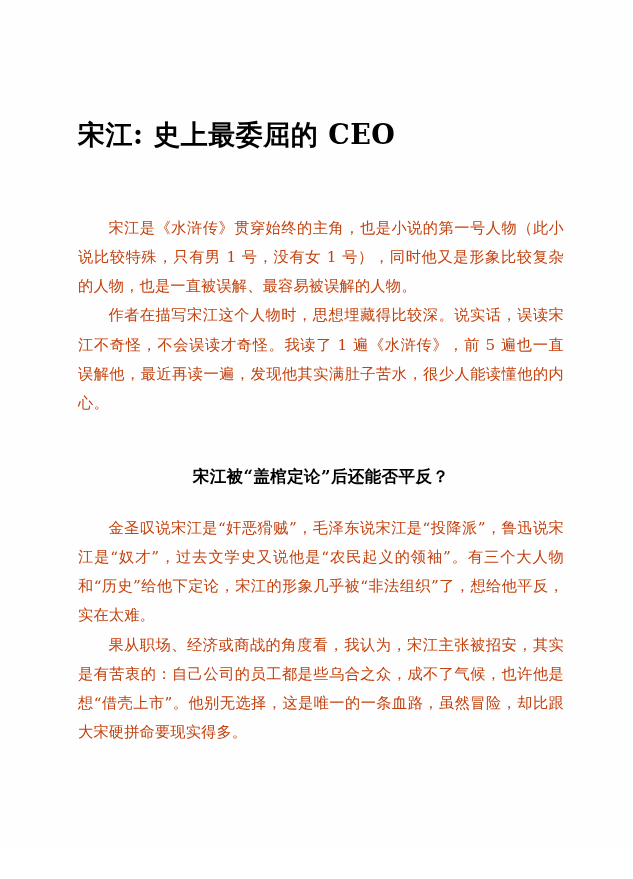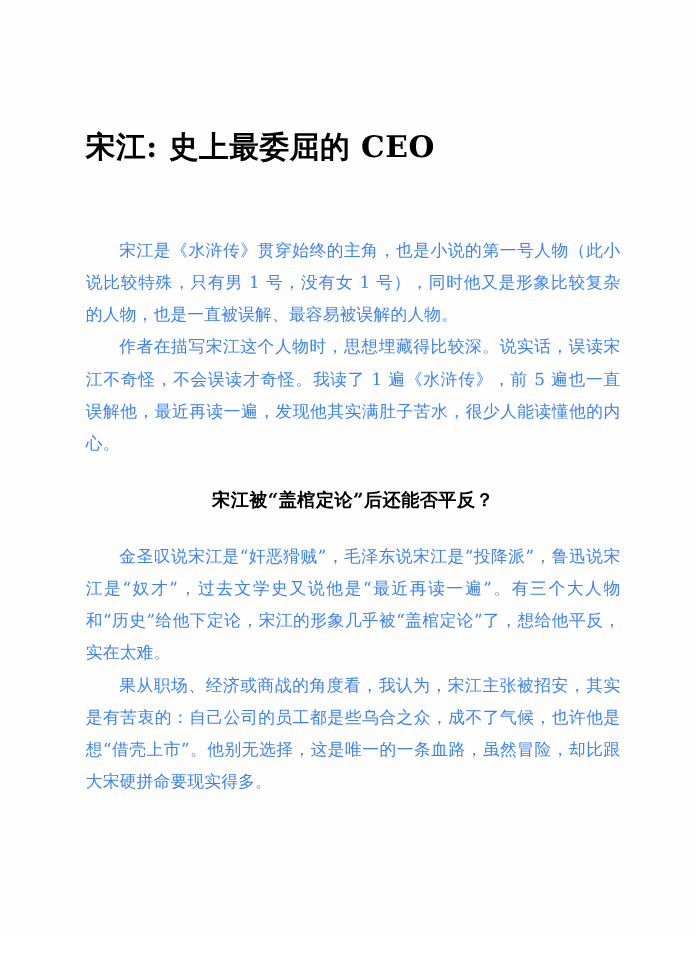--- a/index.html
+++ b/index.html
@@ -38,46 +38,46 @@
     line-height: 1.25;
     white-space: nowrap;
   }
   p.para {
     font-size: 15.2px;
     line-height: 1.92;
     margin: 0 0 0 0;
     text-align: justify;
     text-justify: inter-ideograph;
     text-indent: 2em;
-    color: #3b82f6;
+    color: #c2410c;
     letter-spacing: 0.2px;
   }
   .section-heading {
     font-size: 16.5px;
     font-weight: bold;
     text-align: center;
-    margin: 22px 0 22px 0;
+    margin: 44px 0 22px 0;
     line-height: 1.8;
     color: #000000;
     letter-spacing: 0.4px;
   }
 </style>
 </head>
 <body>
 
 <div class="page">
   <div class="content">
 
     <h1 class="doc-title">宋江: 史上最委屈的 CEO</h1>
 
     <p class="para">宋江是《水浒传》贯穿始终的主角，也是小说的第一号人物（此小说比较特殊，只有男 1 号，没有女 1 号），同时他又是形象比较复杂的人物，也是一直被误解、最容易被误解的人物。</p>
 
     <p class="para">作者在描写宋江这个人物时，思想埋藏得比较深。说实话，误读宋江不奇怪，不会误读才奇怪。我读了 1 遍《水浒传》，前 5 遍也一直误解他，最近再读一遍，发现他其实满肚子苦水，很少人能读懂他的内心。</p>
 
     <h2 class="section-heading">宋江被“盖棺定论”后还能否平反？</h2>
 
-    <p class="para">金圣叹说宋江是“奸恶猾贼”，毛泽东说宋江是“投降派”，鲁迅说宋江是“奴才”，过去文学史又说他是“最近再读一遍”。有三个大人物和“历史”给他下定论，宋江的形象几乎被“盖棺定论”了，想给他平反，实在太难。</p>
+    <p class="para">金圣叹说宋江是“奸恶猾贼”，毛泽东说宋江是“投降派”，鲁迅说宋江是“奴才”，过去文学史又说他是“农民起义的领袖”。有三个大人物和“历史”给他下定论，宋江的形象几乎被“非法组织”了，想给他平反，实在太难。</p>
 
 
     <p class="para">果从职场、经济或商战的角度看，我认为，宋江主张被招安，其实是有苦衷的：自己公司的员工都是些乌合之众，成不了气候，也许他是想“借壳上市”。他别无选择，这是唯一的一条血路，虽然冒险，却比跟大宋硬拼命要现实得多。</p>
 
   </div>
 </div>
 
 </body></html>

